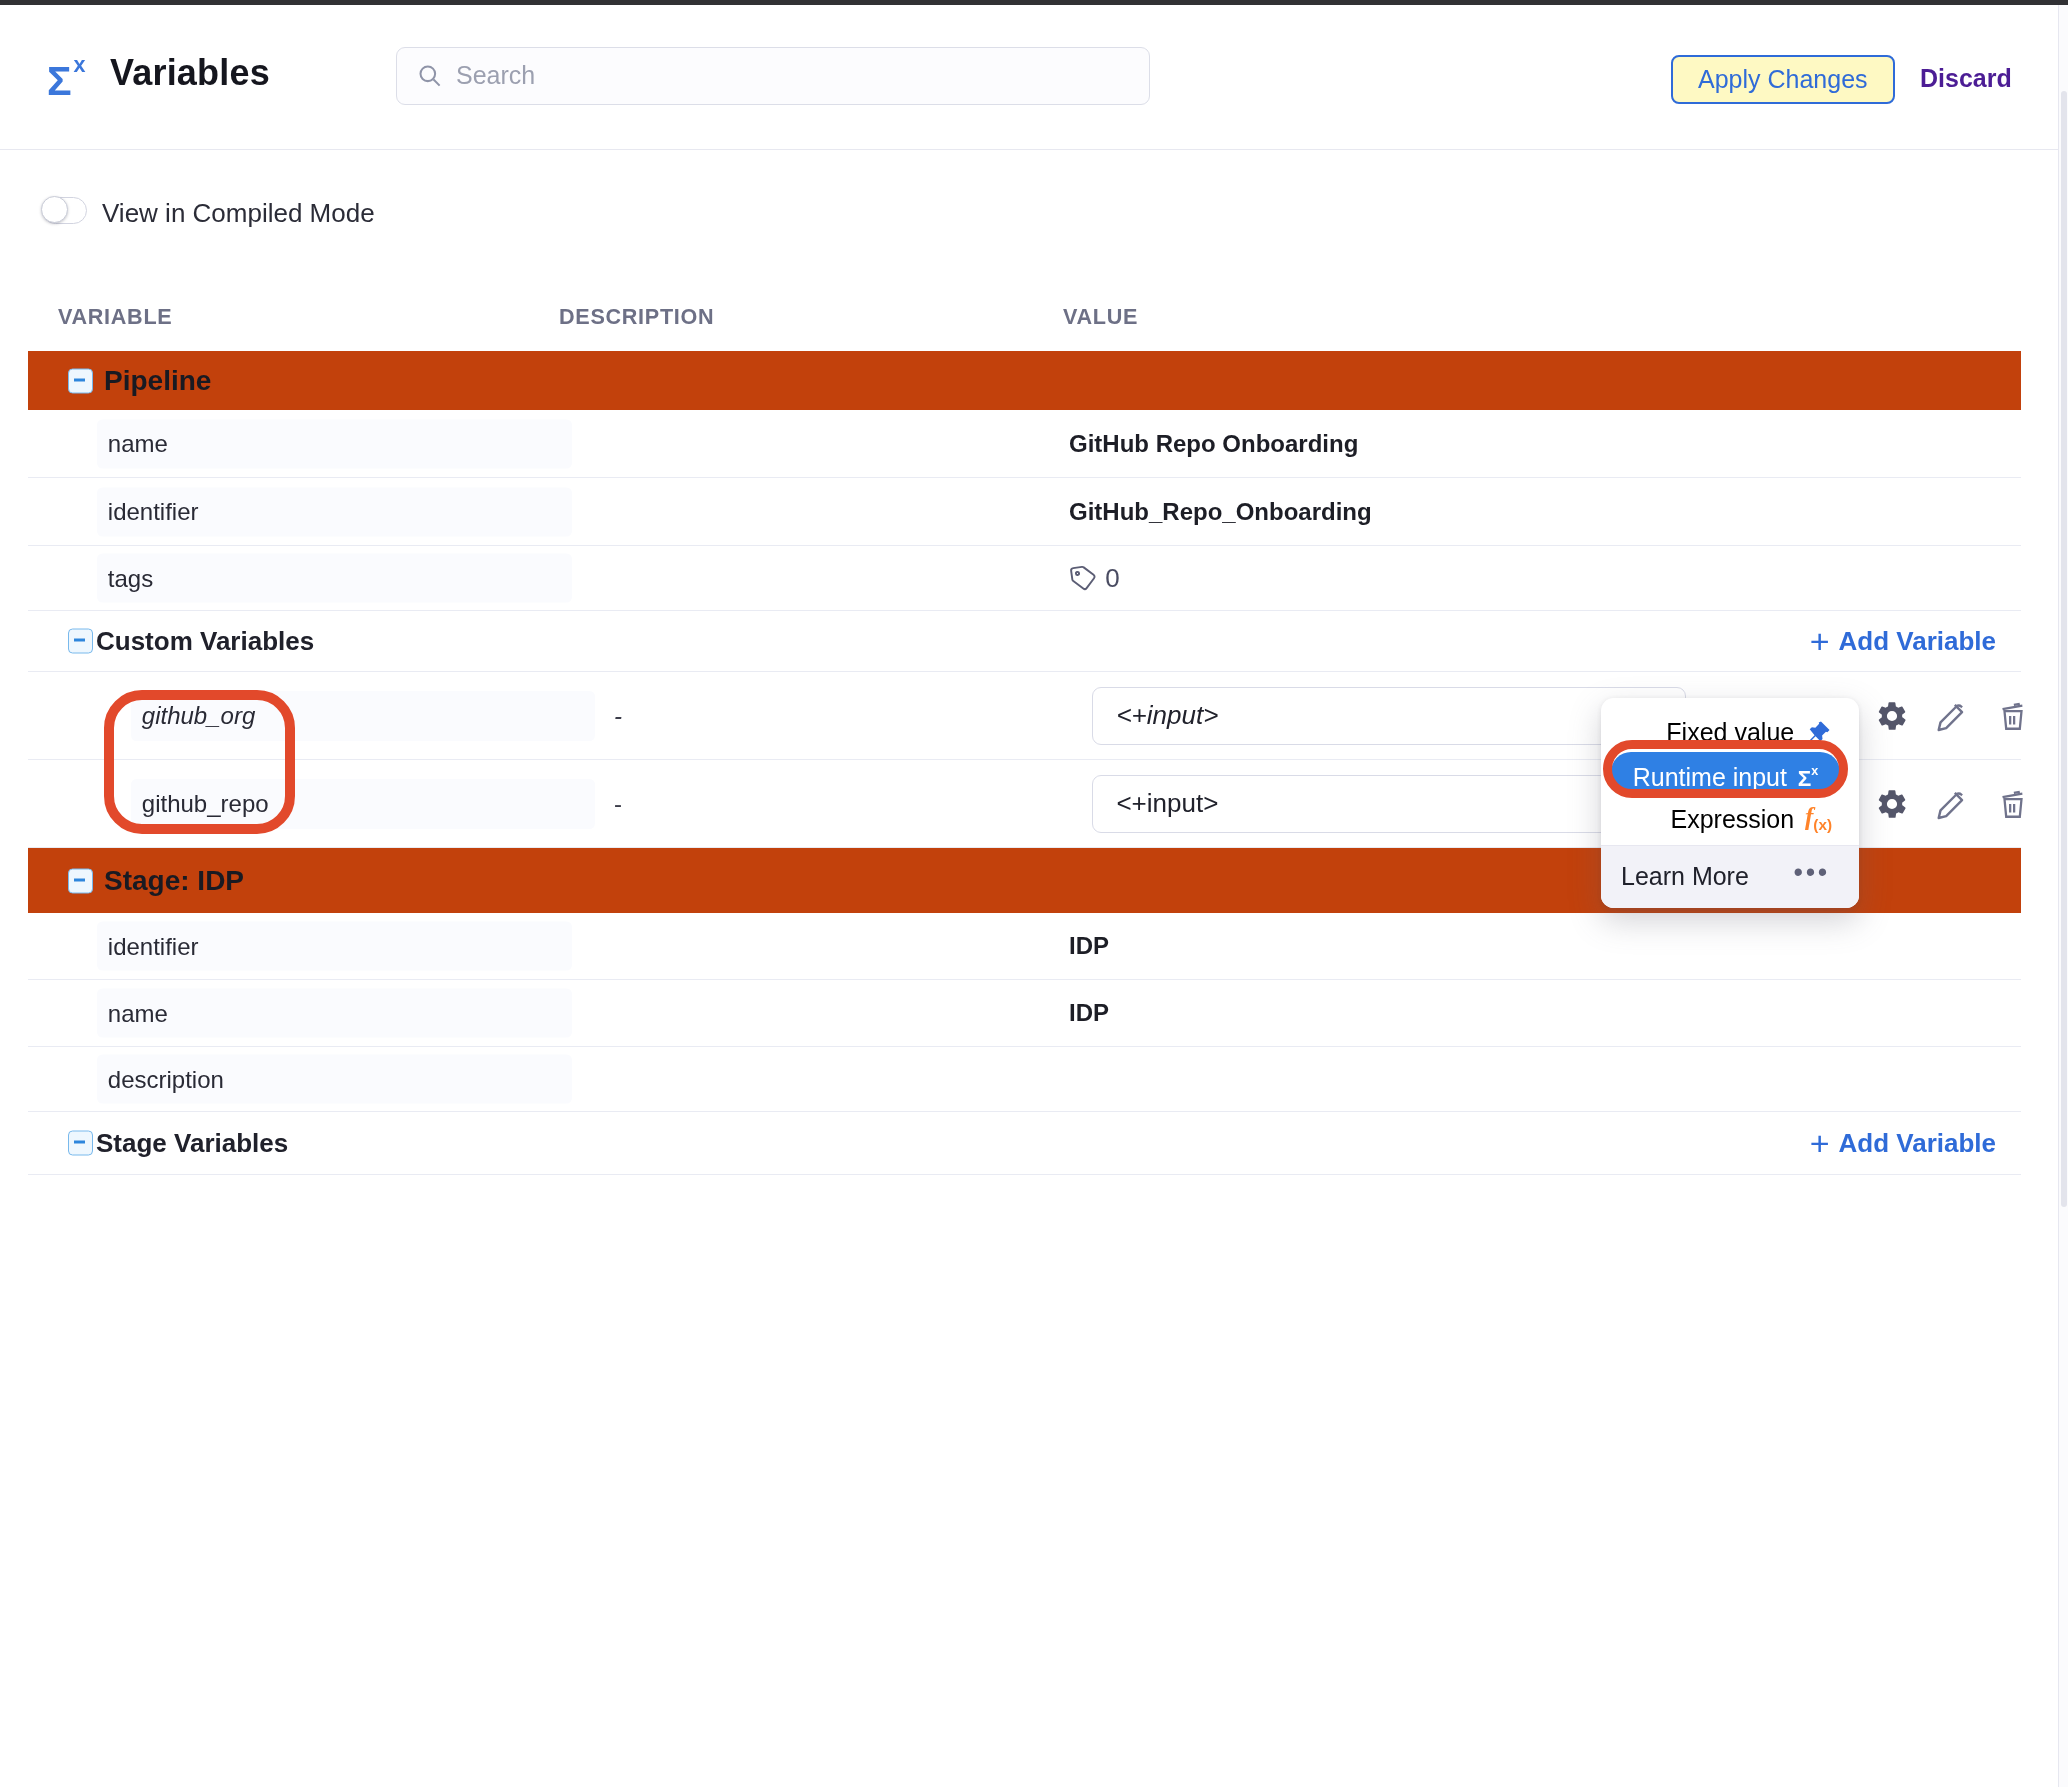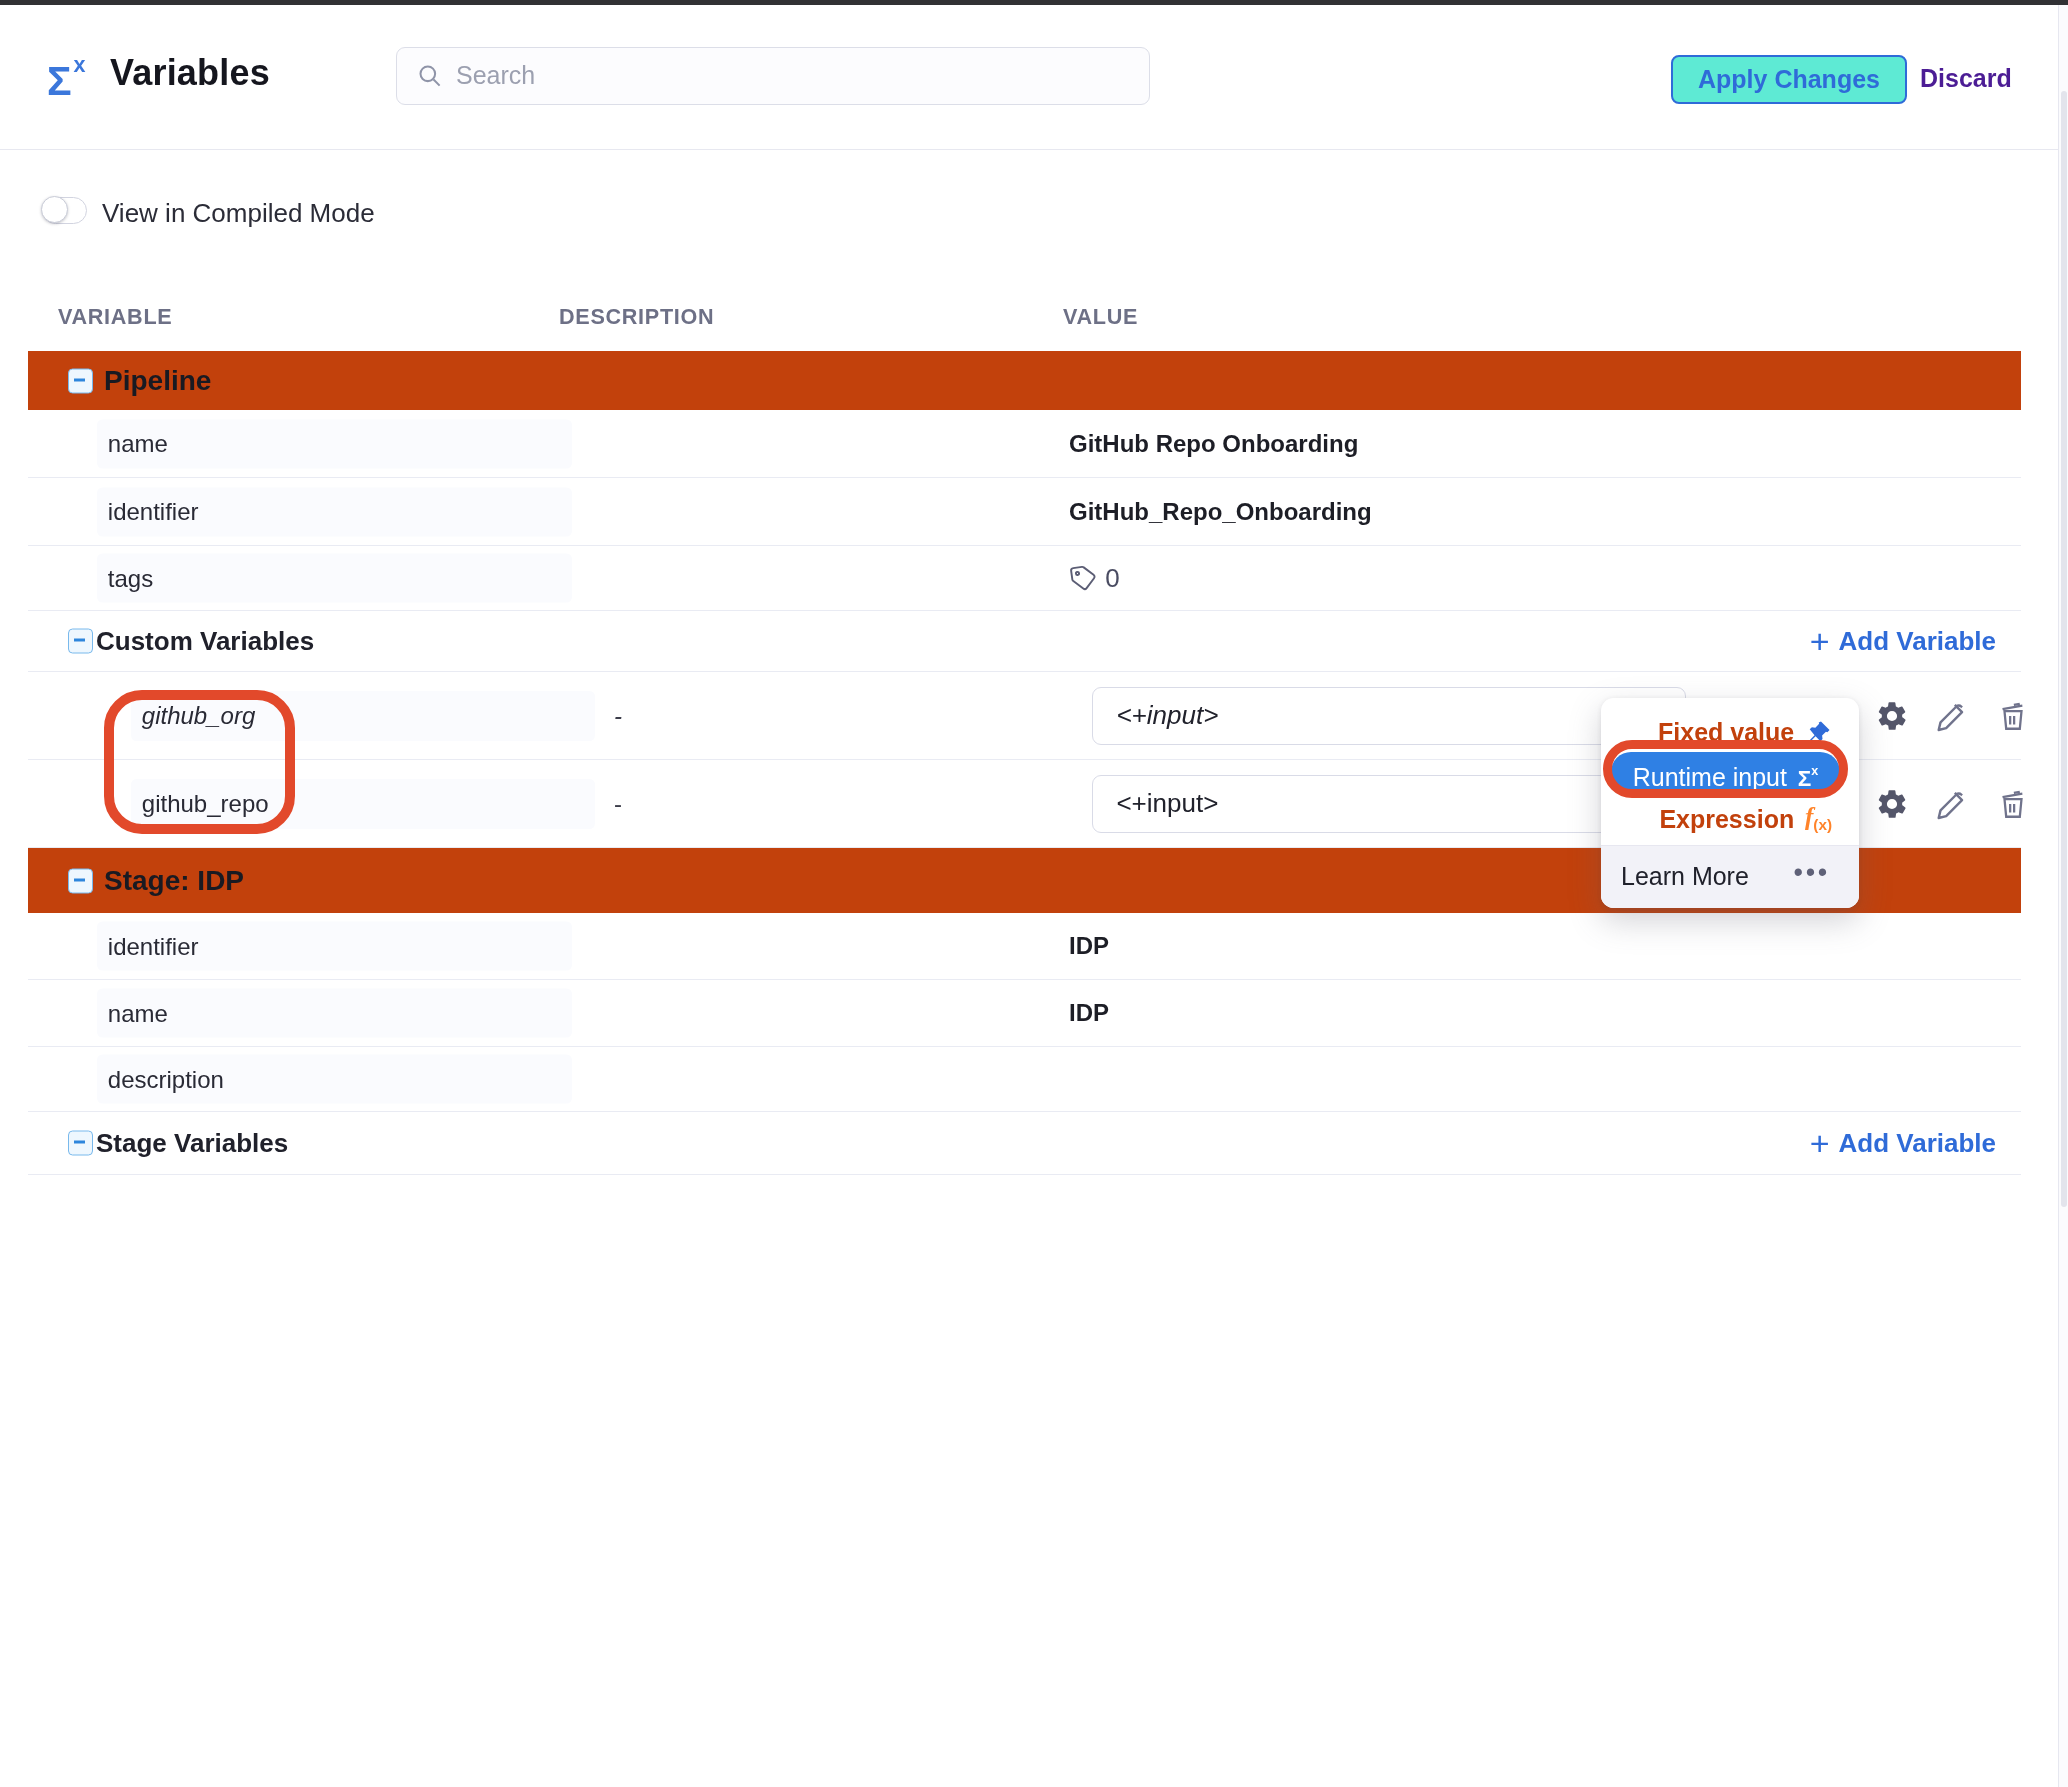--- a/index.html
+++ b/index.html
@@ -15,22 +15,22 @@
   .sigma-logo .s{font-size:41px;line-height:41px;}
   .sigma-logo .x{font-size:21.6px;line-height:21.6px;vertical-align:23.4px;margin-left:1.8px;}
   .page-title{position:absolute;left:110px;top:47px;font-size:36px;font-weight:700;color:#15161e;letter-spacing:0.2px;}
   .search-wrap{position:absolute;left:368px;top:42px;width:754px;height:58px;margin-left:28px;}
   .search-wrap input{width:100%;height:100%;box-sizing:border-box;border:1.8px solid #dcdee8;border-radius:9px;
       background:#fcfcfe;padding:0 18px 0 59px;font-size:25px;color:#33343f;outline:none;
       font-family:"Liberation Sans",sans-serif;}
   .search-wrap input::placeholder{color:#9ca0b0;}
   .search-ico{position:absolute;left:20px;top:15.3px;width:27px;height:27px;}
   .apply-btn{position:absolute;left:1671px;top:50px;height:49px;box-sizing:border-box;padding:0 25px;
-      border:2.3px solid #2f6bd8;border-radius:8px;background:#5eead4;color:#2f6bd8;
-      font-size:25px;font-weight:700;line-height:44px;cursor:pointer;font-family:"Liberation Sans",sans-serif;}
+      border:2.3px solid #2f6bd8;border-radius:8px;background:#fef9c3;color:#2f6bd8;
+      font-size:25px;font-weight:400;line-height:44px;cursor:pointer;font-family:"Liberation Sans",sans-serif;}
   .discard-link{position:absolute;left:1920px;top:59px;font-size:25px;font-weight:600;color:#4c1d95;cursor:pointer;}
 
   
   .toggle{position:absolute;left:42px;top:197px;width:45px;height:27px;border:1.8px solid #d2d4e0;border-radius:14.4px;
       background:#fff;box-sizing:border-box;cursor:pointer;}
   .knob{position:absolute;left:-1.8px;top:-1.8px;width:27px;height:27px;border-radius:50%;background:#fff;
       border:1.8px solid #c9ccd8;box-sizing:border-box;box-shadow:0 0.9px 2.7px rgba(40,41,60,.25);}
   .toggle-label{position:absolute;left:102px;top:198px;font-size:26px;color:#2b2c37;}
 
   
@@ -60,21 +60,21 @@
   .act{position:absolute;width:34px;height:34px;cursor:pointer;}
   .act.gear{left:1847px;} .act.pencil{left:1906px;} .act.trash{left:1968px;}
   .add-var{position:absolute;right:25px;display:flex;align-items:center;gap:9px;color:#2f6bd8;cursor:pointer;}
   .add-var .plus{font-size:34px;font-weight:500;line-height:27px;}
   .add-var .txt{font-size:26px;font-weight:700;}
 
   
   .menu{position:absolute;left:1601px;top:698px;width:258px;height:210px;background:#fff;border-radius:12.6px;
       box-shadow:0 1.8px 5.4px rgba(40,41,61,.10),0 12.6px 32px rgba(96,97,112,.28);z-index:50;}
   .menu-item{position:absolute;right:27px;display:flex;align-items:center;gap:10.8px;cursor:pointer;}
-  .menu-item .lbl{font-size:25px;color:#c2410c;font-weight:bold;}
+  .menu-item .lbl{font-size:25px;color:#000000;}
   .runtime-pill{position:absolute;left:10px;top:54px;width:229px;height:40px;border-radius:20px;background:#2f80e4;
       display:flex;align-items:flex-end;justify-content:center;gap:10.8px;cursor:pointer;}
   .runtime-pill .lbl{font-size:25px;color:#fff;}
   .runtime-pill .sig{color:#fff;font-weight:700;font-size:22.5px;}
   .runtime-pill .sig .x{font-size:12.6px;vertical-align:10.8px;}
   .fx{color:#ff8329;font-size:25px;font-style:italic;font-family:"Liberation Serif",serif;font-weight:700;}
   .fx .sub{font-size:15.3px;vertical-align:-5.4px;font-style:normal;font-family:"Liberation Sans",sans-serif;}
   .menu-footer{position:absolute;left:0;bottom:0;width:258px;height:63px;background:#f2f2f8;
       border-top:1.8px solid #e7e7f0;border-radius:0 0 12.6px 12.6px;box-sizing:border-box;cursor:pointer;}
   .menu-footer .lbl{position:absolute;left:20px;top:16px;font-size:25px;color:#20212b;}

